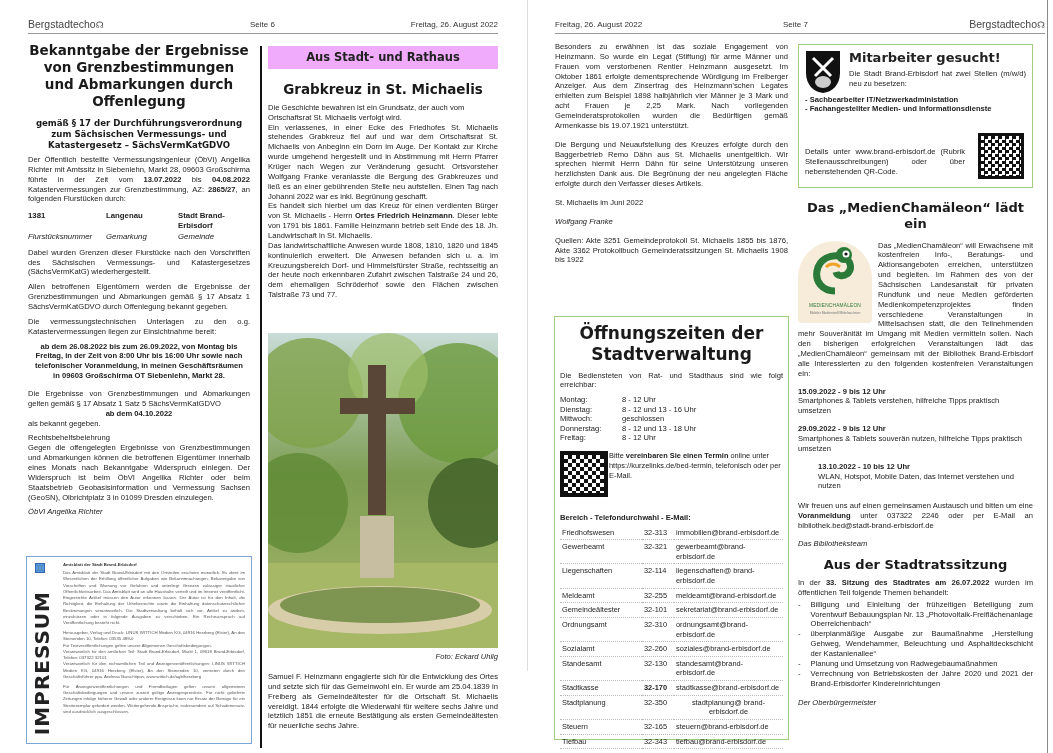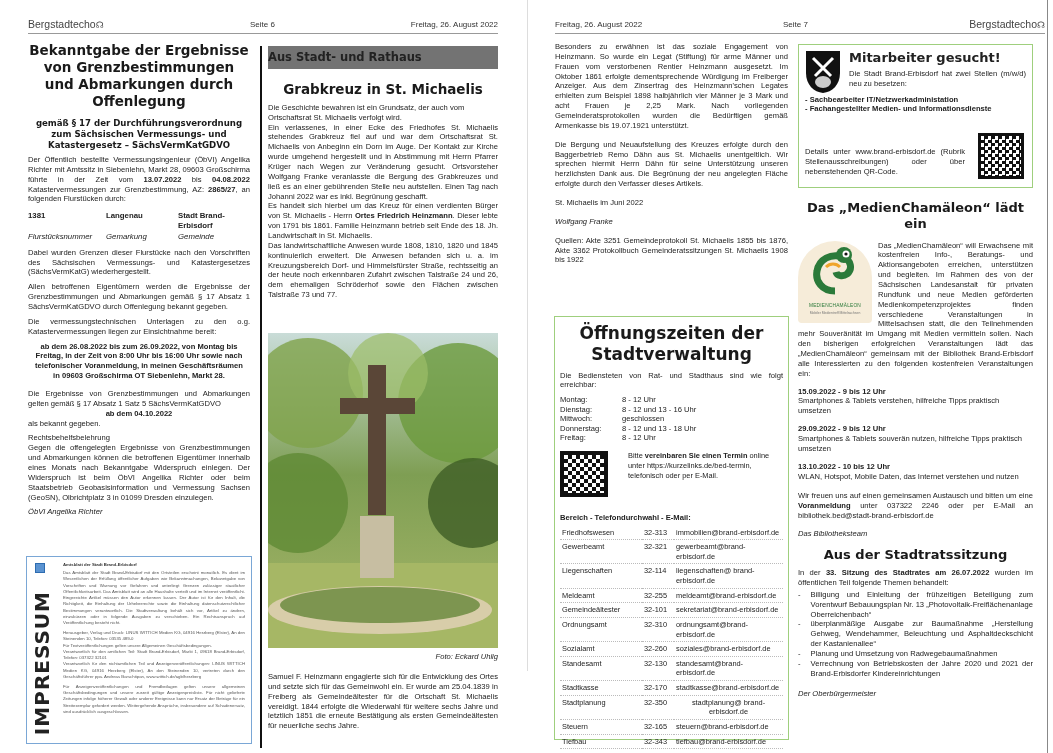--- a/index.html
+++ b/index.html
@@ -17,21 +17,21 @@
 p{text-align:justify;margin-bottom:5px}
 .b{font-weight:bold}
 .i{font-style:italic}
 .center{text-align:center}
 .flur{display:grid;grid-template-columns:78px 72px 1fr;font-size:7.8px}
 .flur .v{font-weight:bold}
 .flur .l{font-style:italic}
 .bluebox{position:absolute;border:1.5px solid #7aa7d6;background:#fff}
 .impressum-v{position:absolute;writing-mode:vertical-rl;transform:rotate(180deg);font-family:"DejaVu Sans",sans-serif;font-size:20px;font-weight:bold;letter-spacing:1px;color:#222}
 .tiny{font-size:4.3px;line-height:1.45;color:#555;text-align:justify}
-.greenbar{background:#737373;font-family:"DejaVu Sans",sans-serif;font-weight:bold;font-size:11.5px;text-align:left;padding:4px 0}
+.greenbar{background:#f0abfc;font-family:"DejaVu Sans",sans-serif;font-weight:bold;font-size:11.5px;text-align:center;padding:4px 0}
 .vrule{position:absolute;width:1.5px;background:#111}
 .greenbox{position:absolute;border:1.3px solid #9fcf7d;background:#fff}
 table.contacts{width:100%;border-collapse:collapse;font-size:7.4px}
 table.contacts td{padding:2px 2px;border-bottom:1px dotted #bbb;vertical-align:top}
 .hours{display:grid;grid-template-columns:62px 1fr;font-size:7.6px;line-height:1.25}
 .photo{position:absolute;overflow:hidden;background:#8aa85a}
 </style>
 </head>
 <body>
 
@@ -145,21 +145,21 @@
         <span>8 - 12 Uhr</span>
         <span>Dienstag:</span>
         <span>8 - 12 und 13 - 16 Uhr</span>
         <span>Mittwoch:</span>
         <span>geschlossen</span>
         <span>Donnerstag:</span>
         <span>8 - 12 und 13 - 18 Uhr</span>
         <span>Freitag:</span>
         <span>8 - 12 Uhr</span>
       </div>
-    <div style="display:flex;gap:20px;margin-top:8px">
+    <div style="display:flex;gap:1px;margin-top:8px">
       <div style="width:48px;height:46px;flex:none;background:conic-gradient(#111 25%,#fff 0 50%,#111 0 75%,#fff 0) 0 0/8px 8px;border:4px solid #111;outline:1px solid #fff"></div>
       <div style="font-size:7.4px;line-height:1.35"><span>Bitte </span><b>vereinbaren Sie einen Termin</b><span> online unter https://kurzelinks.de/bed-termin, telefonisch oder per E-Mail.</span></div>
     </div>
     <div class="b" style="margin-top:16px;margin-bottom:3px;font-size:7.6px">Bereich - Telefondurchwahl - E-Mail:</div>
     <table class="contacts">
         <tbody id="contacts">
           <tr>
             <td style="width: 82px;">Friedhofswesen</td>
             <td style="width: 32px;">32-313</td>
             <td style="word-break: break-word;">immobilien@brand-erbisdorf.de</td>
@@ -194,21 +194,21 @@
             <td style="width: 32px;">32-260</td>
             <td style="word-break: break-word;">soziales@brand-erbisdorf.de</td>
           </tr>
           <tr>
             <td style="width: 82px;">Standesamt</td>
             <td style="width: 32px;">32-130</td>
             <td style="word-break: break-word;">standesamt@brand-erbisdorf.de</td>
           </tr>
           <tr>
             <td style="width: 82px;">Stadtkasse</td>
-            <td style="width: 32px;">32-170</td>
+            <td style="width: 32px; font-weight: bold;">32-170</td>
             <td style="word-break: break-word;">stadtkasse@brand-erbisdorf.de</td>
           </tr>
           <tr>
             <td style="width: 82px;">Stadtplanung</td>
             <td style="width: 32px;">32-350</td>
             <td style="word-break: break-word; text-align: center;">stadtplanung@ brand-erbisdorf.de</td>
           </tr>
           <tr>
             <td style="width: 82px;">Steuern</td>
             <td style="width: 32px; margin-left: 48px;">32-165</td>
@@ -260,21 +260,21 @@
     <p style="margin-bottom:2px">Das „MedienChamäleon“ will Erwachsene mit kostenfreien Info-, Beratungs- und Aktionsangeboten erreichen, unterstützen und begleiten. Im Rahmen des von der Sächsischen Landesanstalt für privaten Rundfunk und neue Medien geförderten Medienkompetenzprojektes finden verschiedene Veranstaltungen in Mittelsachsen statt, die den Teilnehmenden mehr Souveränität im Umgang mit Medien vermitteln sollen. Nach den bisherigen erfolgreichen Veranstaltungen lädt das „MedienChamäleon“ gemeinsam mit der Bibliothek Brand-Erbisdorf alle Interessierten zu den folgenden kostenfreien Veranstaltungen ein:</p>
     <div id="events">
         <div style="margin-top: 8px;">
           <div class="b">15.09.2022 - 9 bis 12 Uhr</div>
           <div>Smartphones &amp; Tablets verstehen, hilfreiche Tipps praktisch umsetzen</div>
         </div>
         <div style="margin-top: 8px;">
           <div class="b">29.09.2022 - 9 bis 12 Uhr</div>
           <div>Smartphones &amp; Tablets souverän nutzen, hilfreiche Tipps praktisch umsetzen</div>
         </div>
-        <div style="margin-top: 8px;">
+        <div style="margin-top: 8px; margin-left: 20px;">
           <div class="b">13.10.2022 - 10 bis 12 Uhr</div>
           <div>WLAN, Hotspot, Mobile Daten, das Internet verstehen und nutzen</div>
         </div>
       </div>
     <p style="margin-top:10px;margin-bottom:8px"><span>Wir freuen uns auf einen gemeinsamen Austausch und bitten um eine </span><b>Voranmeldung</b><span> unter 037322 2246 oder per E-Mail an bibliothek.bed@stadt-brand-erbisdorf.de</span></p>
     <p class="i">Das Bibliotheksteam</p>
     <h1 class="big" style="font-size:13px;margin:8px 0 5px">Aus der Stadtratssitzung</h1>
     <p style="margin-bottom:2px"><span>In der </span><b>33. Sitzung des Stadtrates am 26.07.2022</b><span> wurden im öffentlichen Teil folgende Themen behandelt:</span></p>
     <ul id="stadtrat-items" style="list-style:none">
         <li style="display: flex; gap: 10px;">

